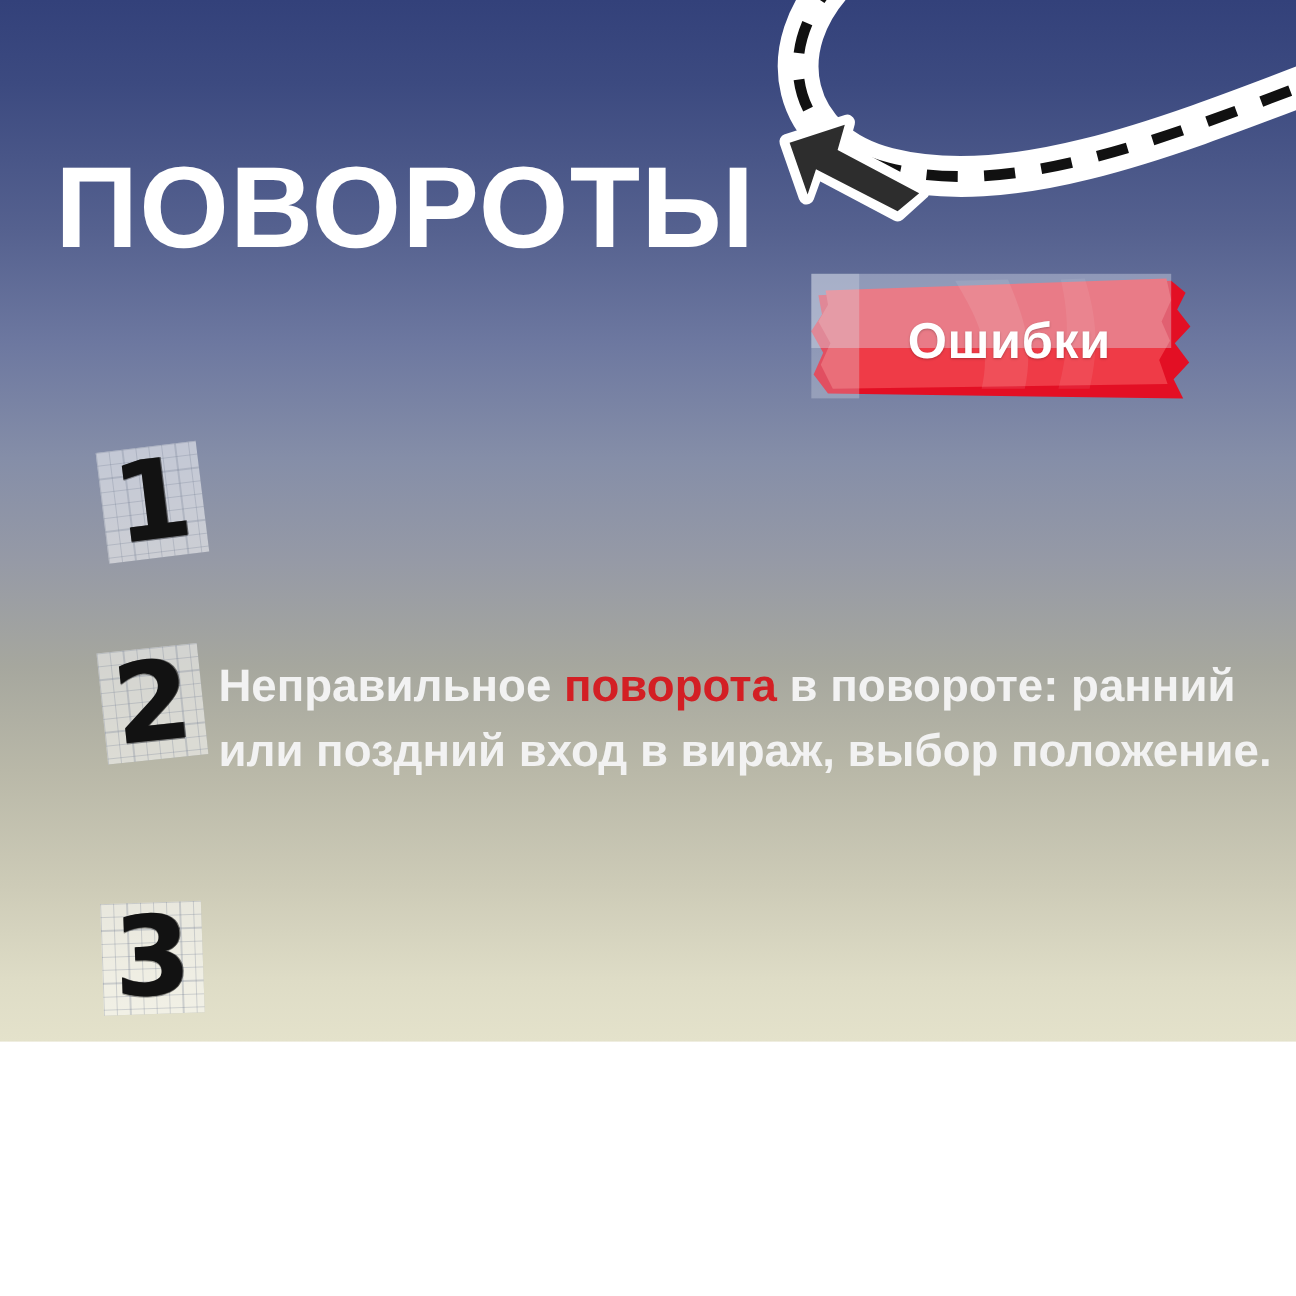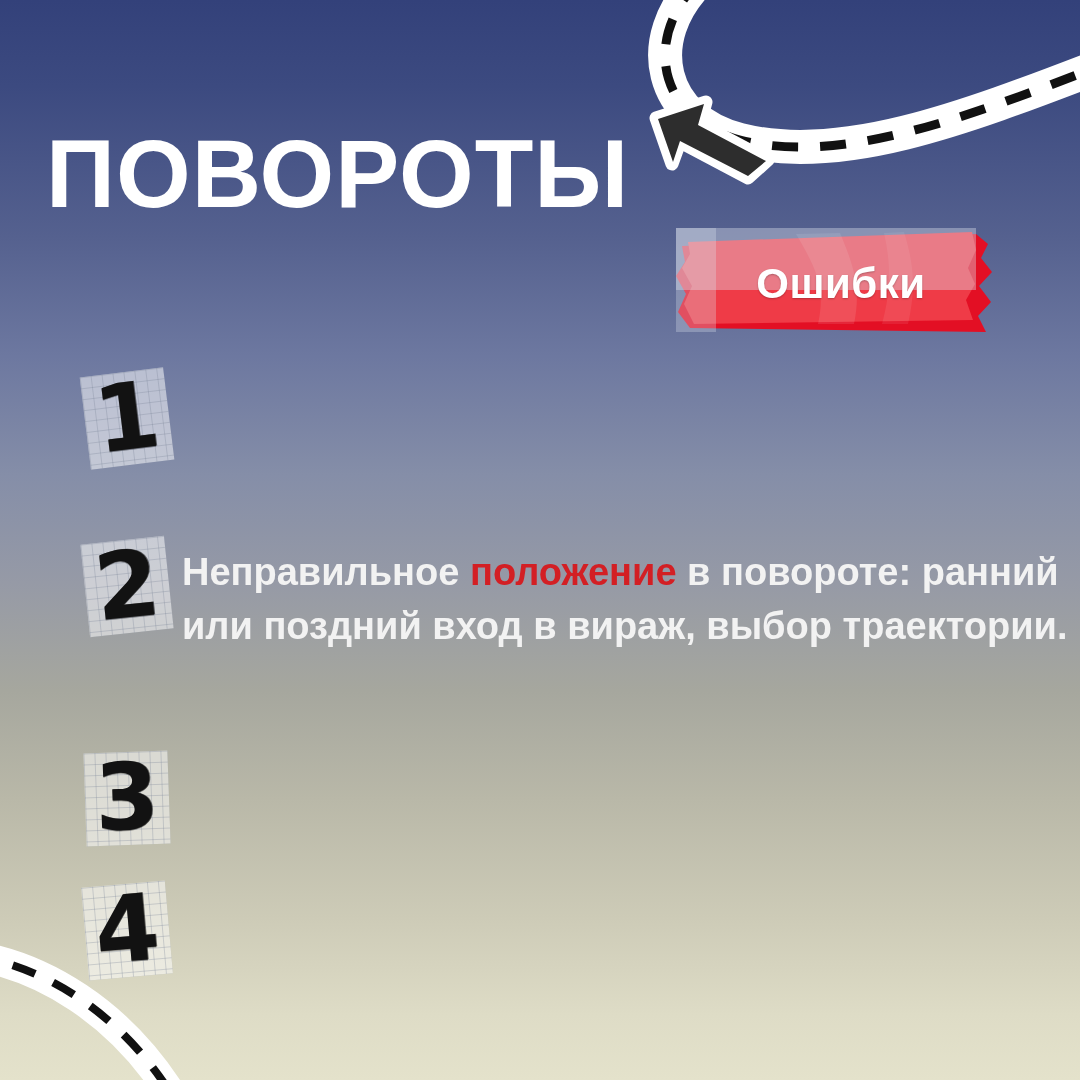--- a/index.html
+++ b/index.html
@@ -5,21 +5,21 @@
   * { margin:0; padding:0; box-sizing:border-box; }
 
   html, body {
     width:1080px; height:1080px;
     font-family:"Liberation Sans", sans-serif;
     overflow:hidden;
   }
 
   #poster {
     position:relative;
-    width:1080px; height:1080px;
+    width:1080px; height:868px;
     background:linear-gradient(to bottom,
       #33417a 0%,
       #3c4a80 8%,
       #55618f 22%,
       #6d78a0 33%,
       #858ea8 44%,
       #969aa6 54%,
       #a6a79e 64%,
       #b9b8a8 74%,
       #cdcbb7 85%,
@@ -173,21 +173,21 @@
       </div>
     </div>
 
     <div class="item" id="item-2">
       <div class="num-box">
         <span class="num-paper">
           <span class="num-glyph">2</span>
         </span>
       </div>
       <div class="text">
-        <span>Неправильное </span><span class="hl">положение</span><span> в повороте: ранний или поздний вход в вираж, выбор траектории.</span>
+        <span>Неправильное </span><span class="hl">поворота</span><span> в повороте: ранний или поздний вход в вираж, выбор положение.</span>
       </div>
     </div>
 
     <div class="item" id="item-3">
       <div class="num-box">
         <span class="num-paper">
           <span class="num-glyph">3</span>
         </span>
       </div>
     </div>

